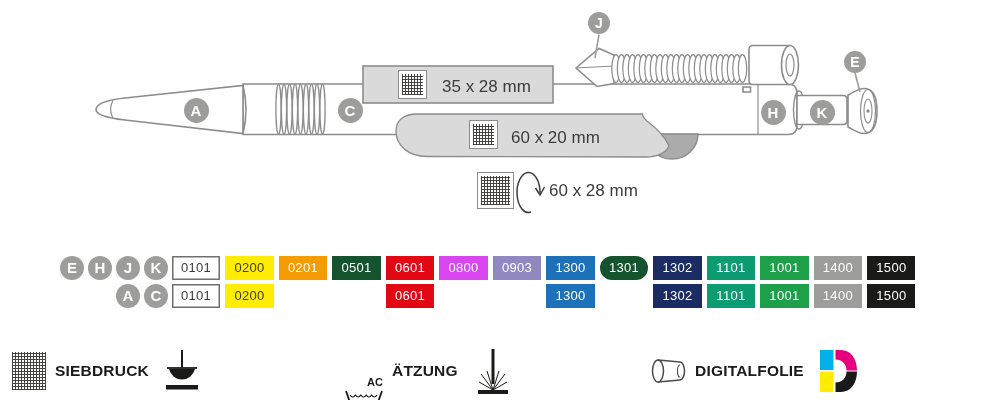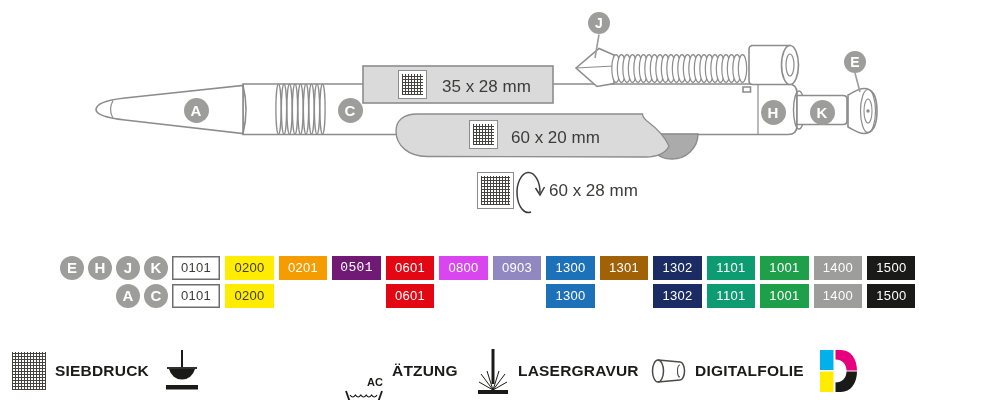--- a/index.html
+++ b/index.html
@@ -169,26 +169,26 @@
     <div class="cbadges">
       <div class="rbadge">E</div>
       <div class="rbadge">H</div>
       <div class="rbadge">J</div>
       <div class="rbadge">K</div>
     </div>
     <div class="swatches">
       <span class="sw" style="background: rgb(255, 255, 255); color: rgb(60, 60, 59); box-shadow: rgb(112, 111, 111) 0px 0px 0px 1.5px inset;">0101</span>
       <span class="sw" style="background: rgb(255, 236, 0); color: rgb(60, 60, 59);">0200</span>
       <span class="sw" style="background: rgb(245, 156, 0); color: rgb(255, 255, 255); text-align: center;">0201</span>
-      <span class="sw" style="background: #701a75; color: rgb(255, 255, 255); font-family: Liberation Mono, monospace;">0501</span>
+      <span class="sw" style="background: #14532d; color: rgb(255, 255, 255);">0501</span>
       <span class="sw" style="background: rgb(227, 6, 19); color: rgb(255, 255, 255);">0601</span>
       <span class="sw" style="background: #d946ef; color: rgb(255, 255, 255);">0800</span>
       <span class="sw" style="background: rgb(145, 136, 194); color: rgb(255, 255, 255);">0903</span>
       <span class="sw" style="background: rgb(29, 113, 184); color: rgb(255, 255, 255);">1300</span>
-      <span class="sw" style="background: #a16207; color: rgb(255, 255, 255);">1301</span>
+      <span class="sw" style="background: #14532d; color: rgb(255, 255, 255); border-radius: 12px;">1301</span>
       <span class="sw" style="background: rgb(26, 44, 99); color: rgb(255, 255, 255);">1302</span>
       <span class="sw" style="background: rgb(13, 156, 114); color: rgb(255, 255, 255);">1101</span>
       <span class="sw" style="background: rgb(30, 160, 75); color: rgb(255, 255, 255);">1001</span>
       <span class="sw" style="background: rgb(157, 157, 156); color: rgb(255, 255, 255);">1400</span>
       <span class="sw" style="background: rgb(26, 26, 24); color: rgb(255, 255, 255);">1500</span>
     </div>
   </div>
   <div class="crow">
     <div class="cbadges">
       <div class="rbadge">A</div>
@@ -244,21 +244,20 @@
     <g stroke="#1A1A18" stroke-width="1">
       <line x1="16" y1="42" x2="4" y2="26"></line>
       <line x1="16" y1="42" x2="10" y2="23"></line>
       <line x1="16" y1="42" x2="22" y2="23"></line>
       <line x1="16" y1="42" x2="28" y2="26"></line>
       <line x1="16" y1="42" x2="2" y2="34"></line>
       <line x1="16" y1="42" x2="30" y2="34"></line>
     </g>
     <rect x="1" y="42" width="30" height="4" fill="#1A1A18"></rect>
   </svg>
-  <span class="tlabel">LASERGRAVUR</span>
 </div>
 
 <div class="tech" style="left:650px;">
   <svg width="36" height="28" viewBox="0 0 36 28">
     <ellipse cx="8" cy="14" rx="5.5" ry="11" fill="none" stroke="#4A4A48" stroke-width="1.5"></ellipse>
     <path d="M8,3 L30,5 M8,25 L30,23" fill="none" stroke="#4A4A48" stroke-width="1.5"></path>
     <path d="M30,5 A4.5,9 0 0 1 30,23" fill="none" stroke="#4A4A48" stroke-width="1.5"></path>
     <path d="M30,8 A2.5,6 0 0 0 30,20" fill="none" stroke="#4A4A48" stroke-width="1.1"></path>
   </svg>
   <span class="tlabel">DIGITALFOLIE</span>

